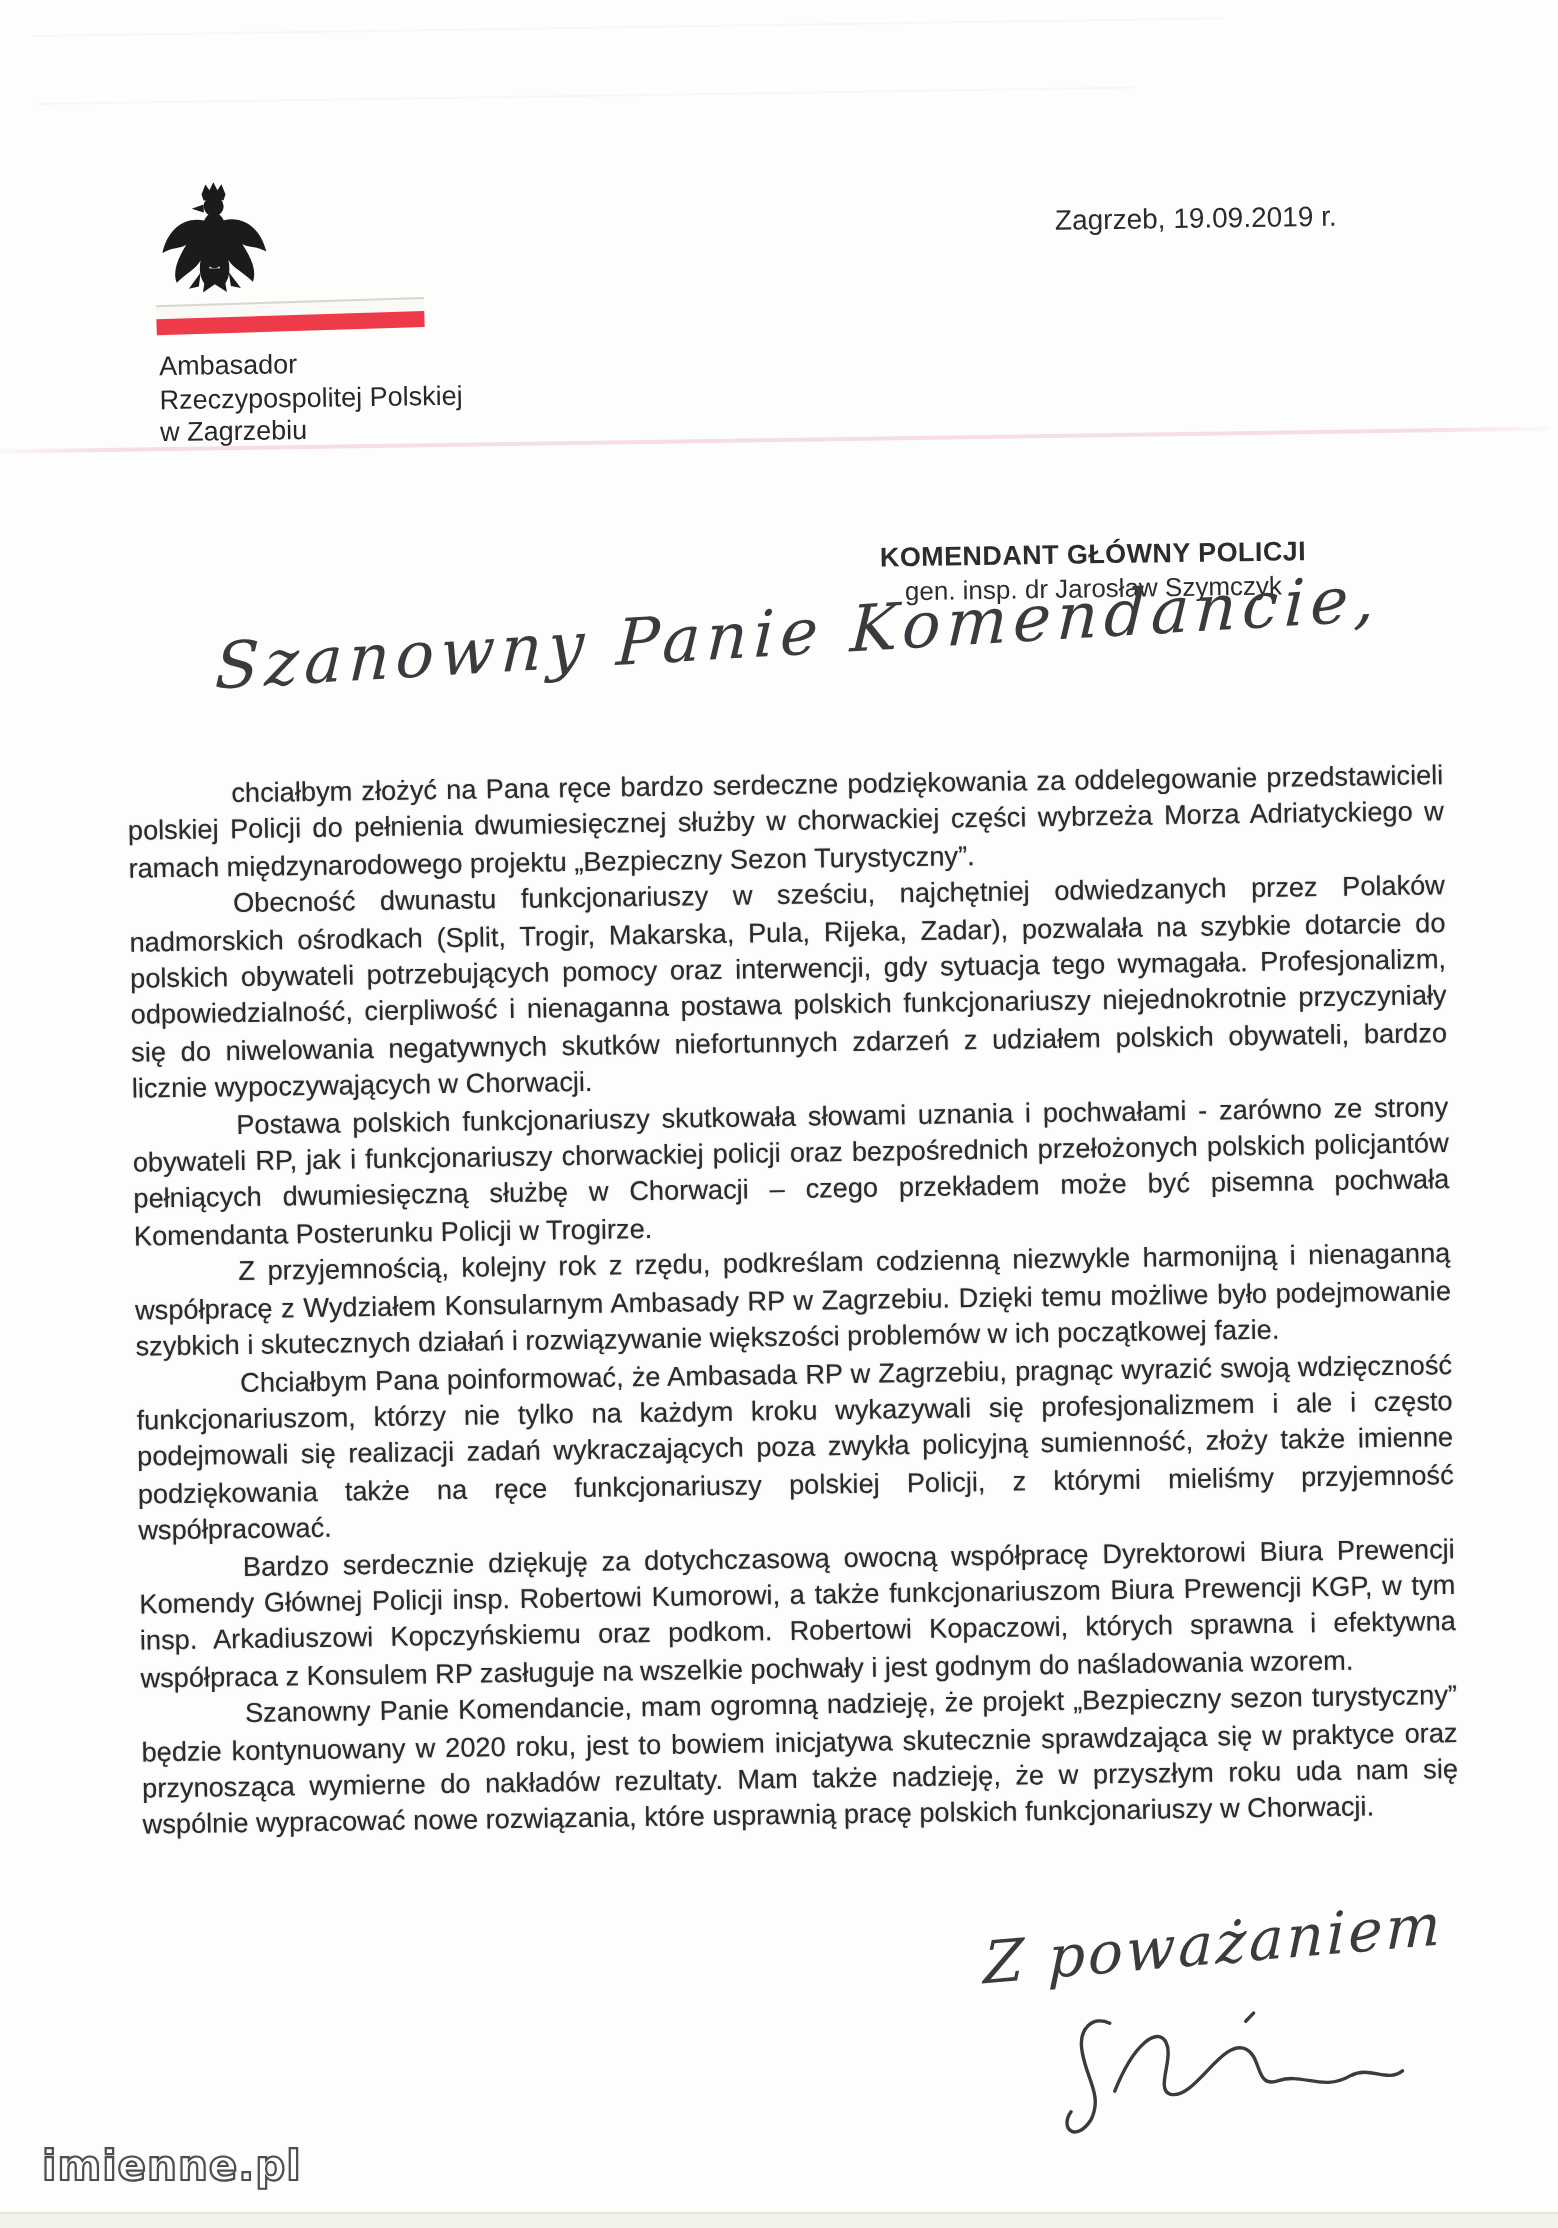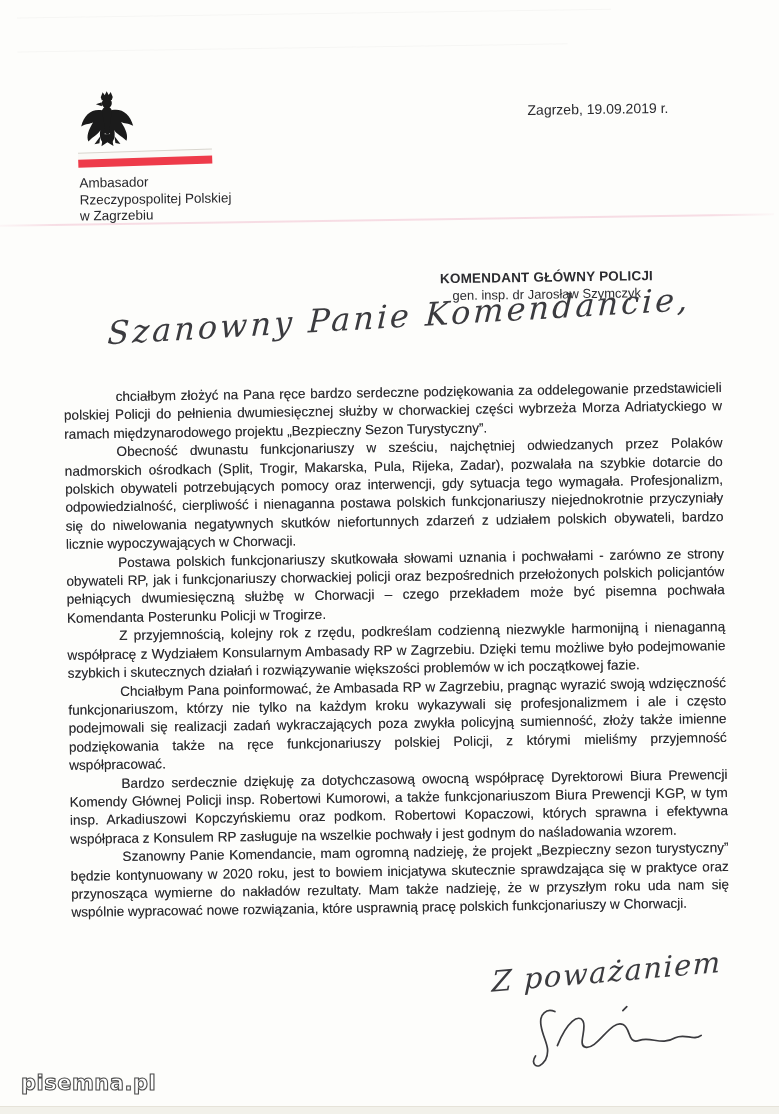--- a/index.html
+++ b/index.html
@@ -126,15 +126,15 @@
     <svg class="signature-svg" viewBox="0 0 180 80" aria-hidden="true">
       <g fill="none" stroke="#3b3b3f" stroke-width="1.7" stroke-linecap="round">
         <path d="M28 10 C20 6 12 12 14 24 C16 38 24 46 18 58 C10 70 2 62 8 54"></path>
         <path d="M30 44 C40 20 52 12 56 20 C60 28 50 44 58 46 C70 49 84 18 96 24 C104 28 100 44 112 40 C124 36 134 46 148 38 C158 33 166 42 174 36"></path>
         <path d="M96 10 l4 -4"></path>
       </g>
     </svg>
 
   </div>
 
-  <div class="watermark">pisemna.pl</div>
+  <div class="watermark">imienne.pl</div>
   <div class="bottom-band"></div>
 </div>
 
 </body></html>

